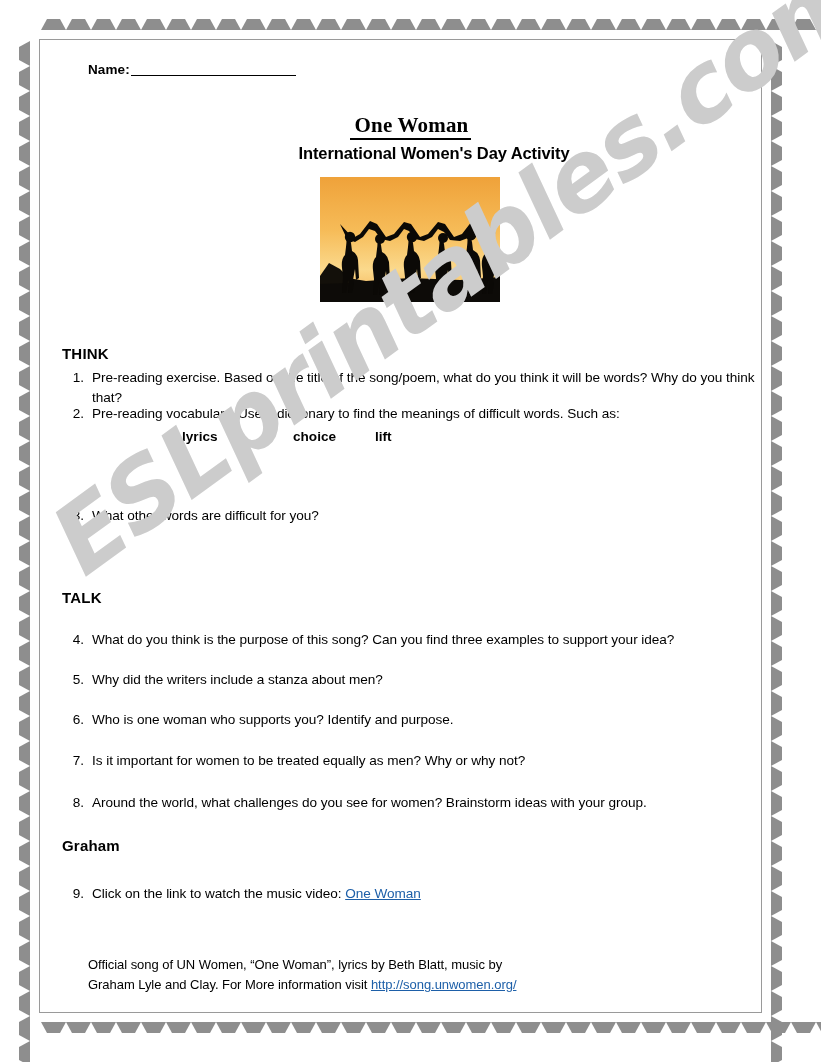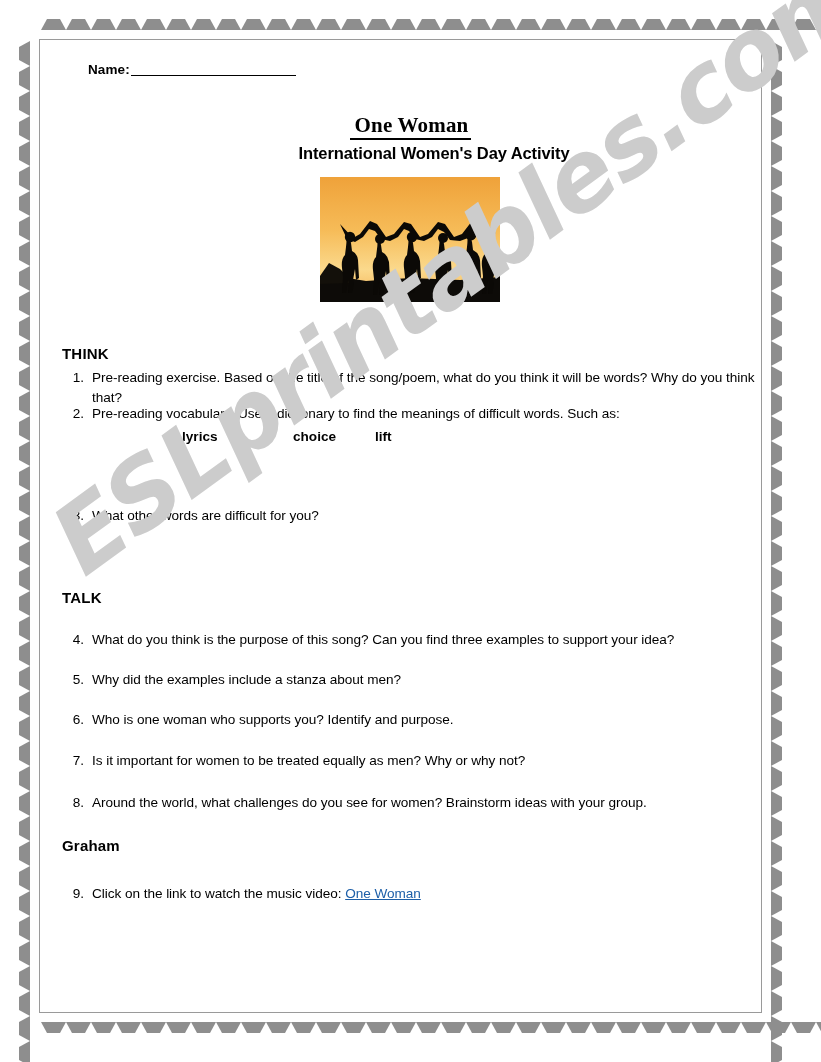--- a/index.html
+++ b/index.html
@@ -499,21 +499,21 @@
 
 
     <div class="section-head" id="head-talk">TALK</div>
 
     <div class="qitem" id="q4">
       <span class="num">4.</span>
       <span class="txt">What do you think is the purpose of this song?  Can you find three examples to support your idea?</span>
     </div>
     <div class="qitem" id="q5">
       <span class="num">5.</span>
-      <span class="txt">Why did the examples include a stanza about men?</span>
+      <span class="txt">Why did the writers include a stanza about men?</span>
     </div>
     <div class="qitem" id="q6">
       <span class="num">6.</span>
       <span class="txt">Who is one woman who supports you? Identify and purpose.</span>
     </div>
     <div class="qitem" id="q7">
       <span class="num">7.</span>
       <span class="txt">Is it important for women to be treated equally as men? Why or why not?</span>
     </div>
     <div class="qitem" id="q8">
@@ -521,18 +521,22 @@
       <span class="txt">Around the world, what challenges do you see for women?  Brainstorm ideas with your group.</span>
     </div>
 
     <div class="section-head" id="head-listen">Graham</div>
 
     <div class="qitem" id="q9">
       <span class="num">9.</span>
       <span class="txt"><span>Click on the link to watch the music video: </span><a href="#" class="doc-link">One Woman</a></span>
     </div>
 
+    <div id="footer">
+      <div>Official song of UN Women, “One Woman”, lyrics by Beth Blatt, music by</div>
+      <div><span>Graham Lyle and Clay. For More information visit </span><a href="#" class="doc-link">http://song.unwomen.org/</a></div>
+    </div>
 
   </div>
 
   <div id="watermark">ESLprintables.com</div>
 
 </div>
 
 </body></html>

